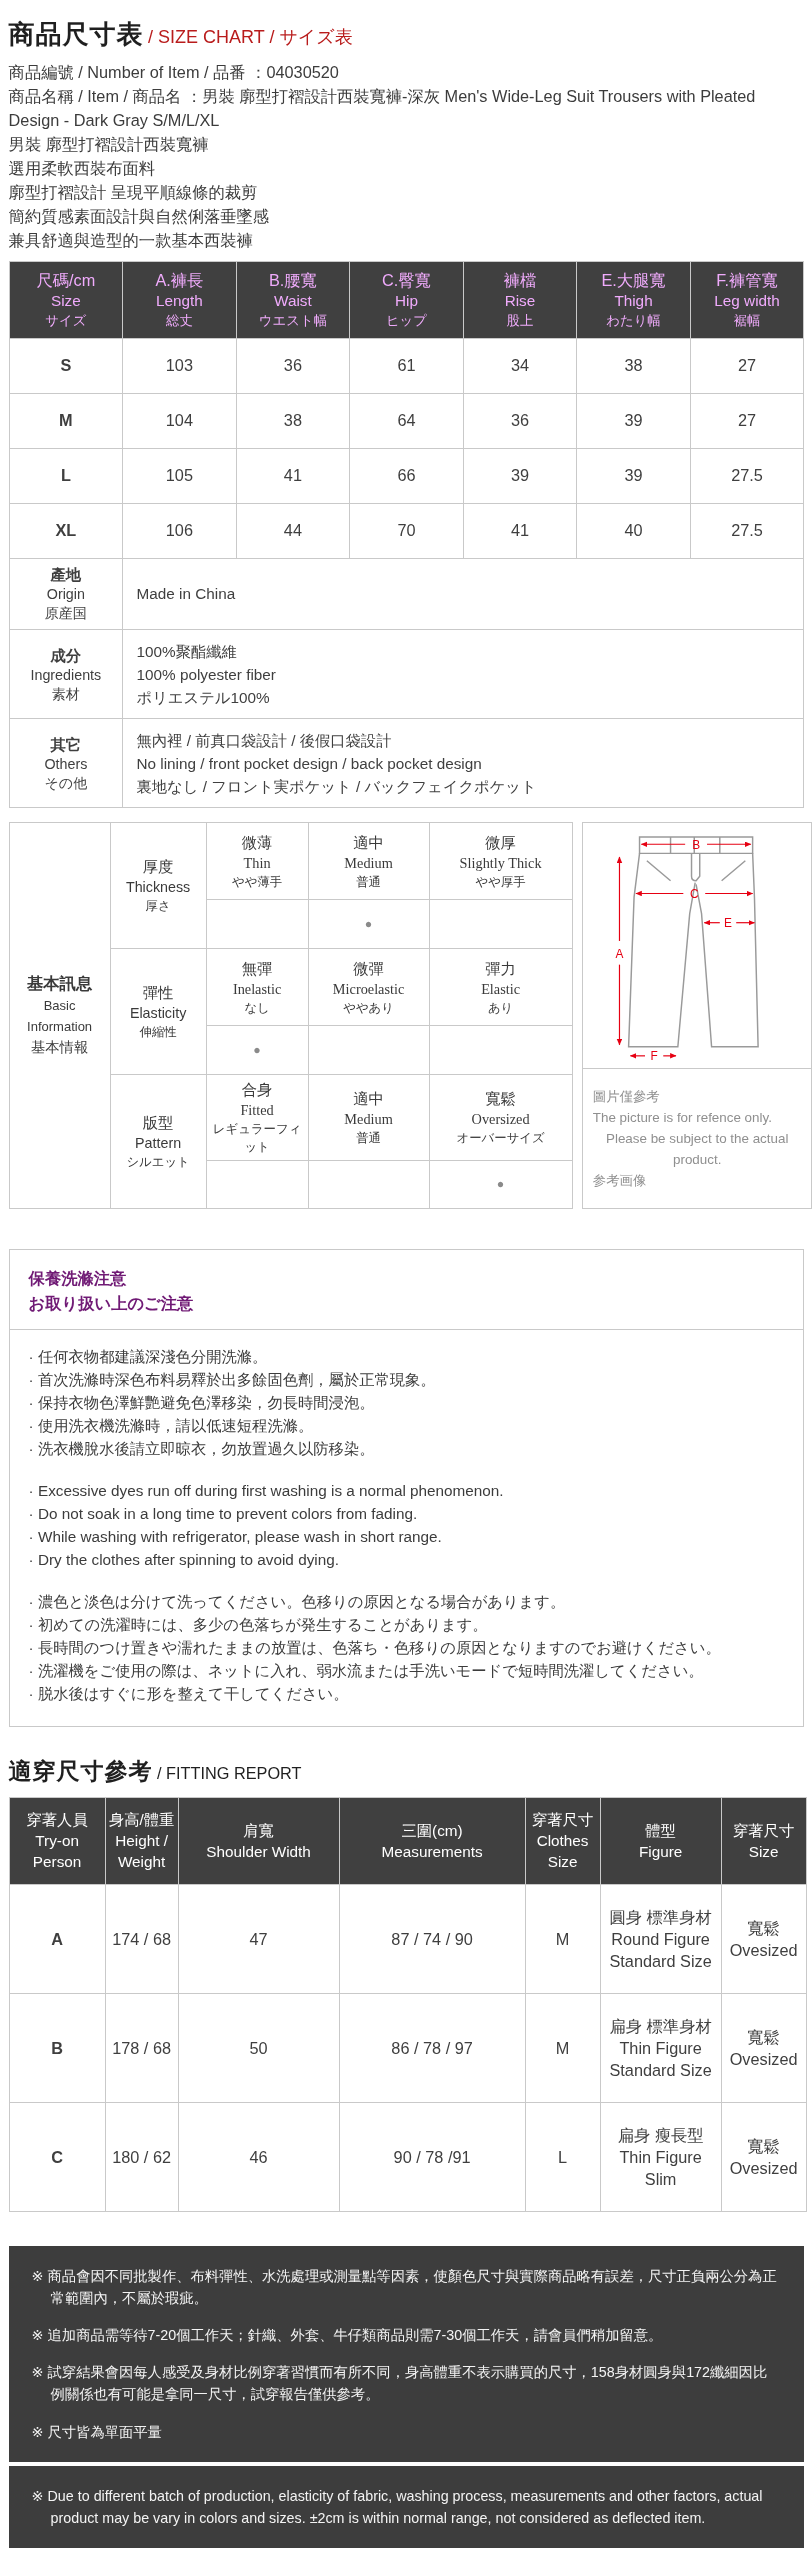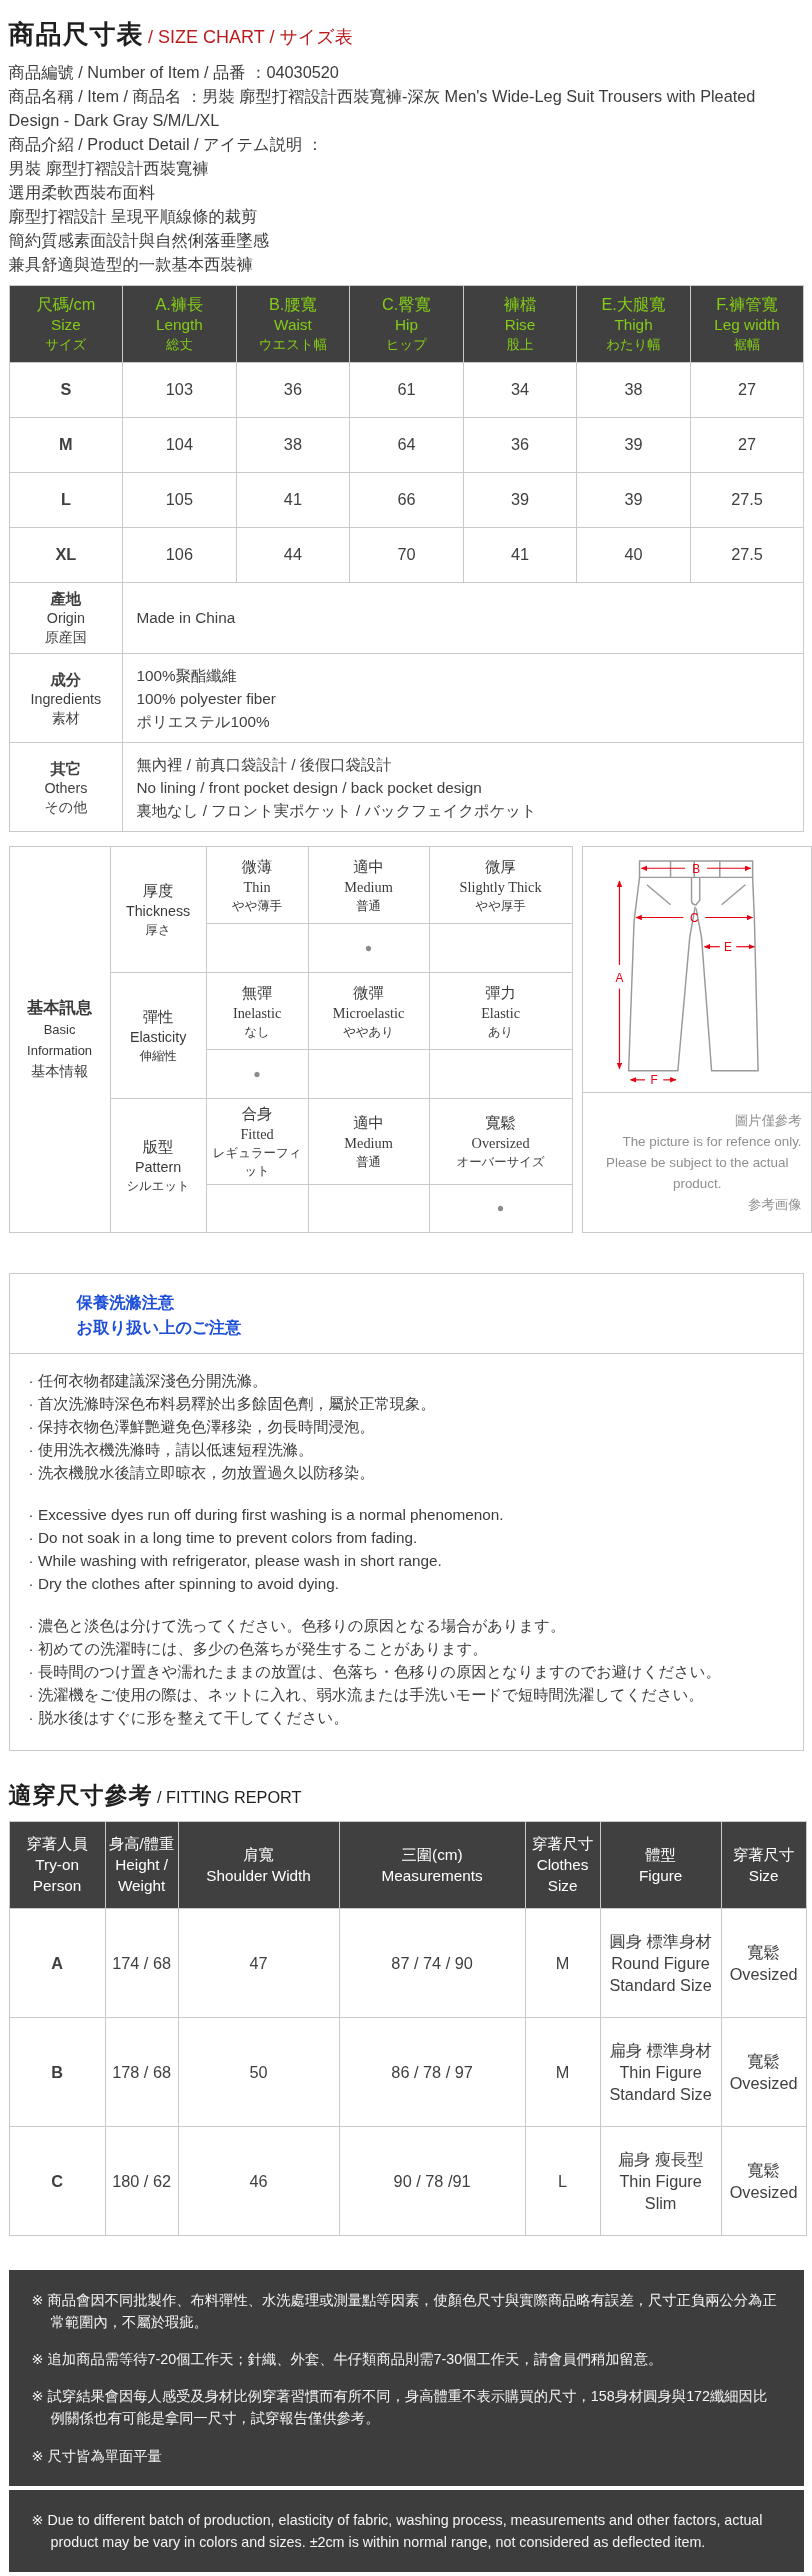--- a/index.html
+++ b/index.html
@@ -5,21 +5,21 @@
   html,body{margin:0;padding:0;background:#fff;}
   .pg{width:813px;font-family:"Liberation Sans","DejaVu Sans",sans-serif;color:#3a3a3a;box-sizing:border-box;padding:13.4px 8.6px 38px;}
   .titleline{margin:3.8px 0 7.6px;color:#1f1f1f;}
   .titleline .big{font-size:26px;font-weight:bold;letter-spacing:1px;}
   .titleline .suffix{font-size:18px;font-weight:normal;color:#b91c1c;}
   .info div{font-size:16.3px;line-height:24px;color:#3c3c3c;}
   table{border-collapse:collapse;width:100%;table-layout:fixed;}
   td,th{border:1px solid #c9c9c9;}
   
   .sz{margin-top:9.6px;}
-  .sz th{background:#404040;color:#84cc16;font-weight:normal;padding:7.6px 1.9px;vertical-align:middle;}
+  .sz th{background:#404040;color:#f0abfc;font-weight:normal;padding:7.6px 1.9px;vertical-align:middle;}
   .sz th .l1{font-size:16.3px;line-height:21px;}
   .sz th .l2{font-size:15.3px;line-height:20px;}
   .sz th .l3{font-size:13.4px;line-height:19px;}
   .sz td{text-align:center;font-size:16.3px;color:#3f3f3f;height:52px;}
   .sz td.sizecell{font-weight:bold;}
   .sz .rowlabel{background:#fff;text-align:center;padding:5.7px 0;}
   .sz .rowlabel .l1{font-size:15.3px;line-height:21px;font-weight:bold;}
   .sz .rowlabel .l2{font-size:14.3px;line-height:19px;}
   .sz .rowlabel .l3{font-size:14px;line-height:19px;}
   .sz td.freeval{text-align:left;padding:9.6px 13.4px;height:auto;}
@@ -31,26 +31,26 @@
   .bi .bigtitle .l1{font-size:16.3px;font-weight:bold;line-height:23px;}
   .bi .bigtitle .l2{font-size:13px;line-height:21px;}
   .bi .bigtitle .l3{font-size:14.3px;line-height:21px;}
   .bi .cat .l1,.bi .opt .l1{font-size:15.3px;line-height:21px;}
   .bi .cat .l2,.bi .opt .l2{font-size:14.3px;line-height:20px;}
   .bi .cat .l3,.bi .opt .l3{font-size:12.4px;line-height:18px;}
   .bi .optlab{height:69px;font-family:Liberation Serif, serif;}
   .bi .dotcell{height:40px;color:#8a8a8a;font-size:12.4px;}
   .rightcol{flex:1;display:flex;flex-direction:column;}
   .diagbox{border:1px solid #c9c9c9;height:245px;display:flex;align-items:center;justify-content:center;}
-  .capbox{border:1px solid #c9c9c9;margin-top:-1px;flex:1;display:flex;flex-direction:column;align-items:flex-end;justify-content:center;padding:7.6px 9.6px;}
+  .capbox{border:1px solid #c9c9c9;margin-top:-1px;flex:1;display:flex;flex-direction:column;align-items:flex-start;justify-content:center;padding:7.6px 9.6px;}
   .capbox div{color:#8f8f8f;font-size:13.4px;line-height:21px;text-align:center;}
   
   .wash{border:1px solid #c9c9c9;margin-top:40px;}
   .washhead{padding:15.3px 19px 13.4px;border-bottom:1px solid #c9c9c9;}
-  .washhead div{font-size:16.3px;font-weight:bold;line-height:25px;color:#1d4ed8;margin-left:48px;}
+  .washhead div{font-size:16.3px;font-weight:bold;line-height:25px;color:#701a75;}
   .washbody{padding:15.3px 19px 21px;}
   .washbody div{font-size:15.3px;line-height:23px;color:#3c3c3c;}
   .washbody .grp{margin-bottom:19px;}
   .washbody .grp:last-child{margin-bottom:0;}
   
   .fithead{margin:29px 0 9.6px;color:#1f1f1f;}
   .fithead .big{font-size:23px;font-weight:bold;letter-spacing:1px;}
   .fithead .suffix{font-size:16.3px;font-weight:normal;}
   .fit th{background:#404040;color:#fff;font-weight:normal;padding:11.5px 2.9px;vertical-align:middle;}
   .fit th div{font-size:15.3px;line-height:21px;}
@@ -70,21 +70,20 @@
 <div class="pg">
 
   <div class="titleline">
     <span class="big">商品尺寸表</span>
     <span class="suffix">/ SIZE CHART / サイズ表</span>
   </div>
 
   <div class="info">
     <div>商品編號 / Number of Item / 品番 ：04030520</div>
     <div>商品名稱 / Item / 商品名 ：男裝 廓型打褶設計西裝寬褲-深灰 Men's Wide-Leg Suit Trousers with Pleated Design - Dark Gray S/M/L/XL</div>
-    <div>商品介紹 / Product Detail / アイテム説明 ：</div>
     <div>男裝 廓型打褶設計西裝寬褲</div>
     <div>選用柔軟西裝布面料</div>
     <div>廓型打褶設計 呈現平順線條的裁剪</div>
     <div>簡約質感素面設計與自然俐落垂墜感</div>
     <div>兼具舒適與造型的一款基本西裝褲</div>
   </div>
 
   <table class="sz">
     <tbody>
         <tr>

